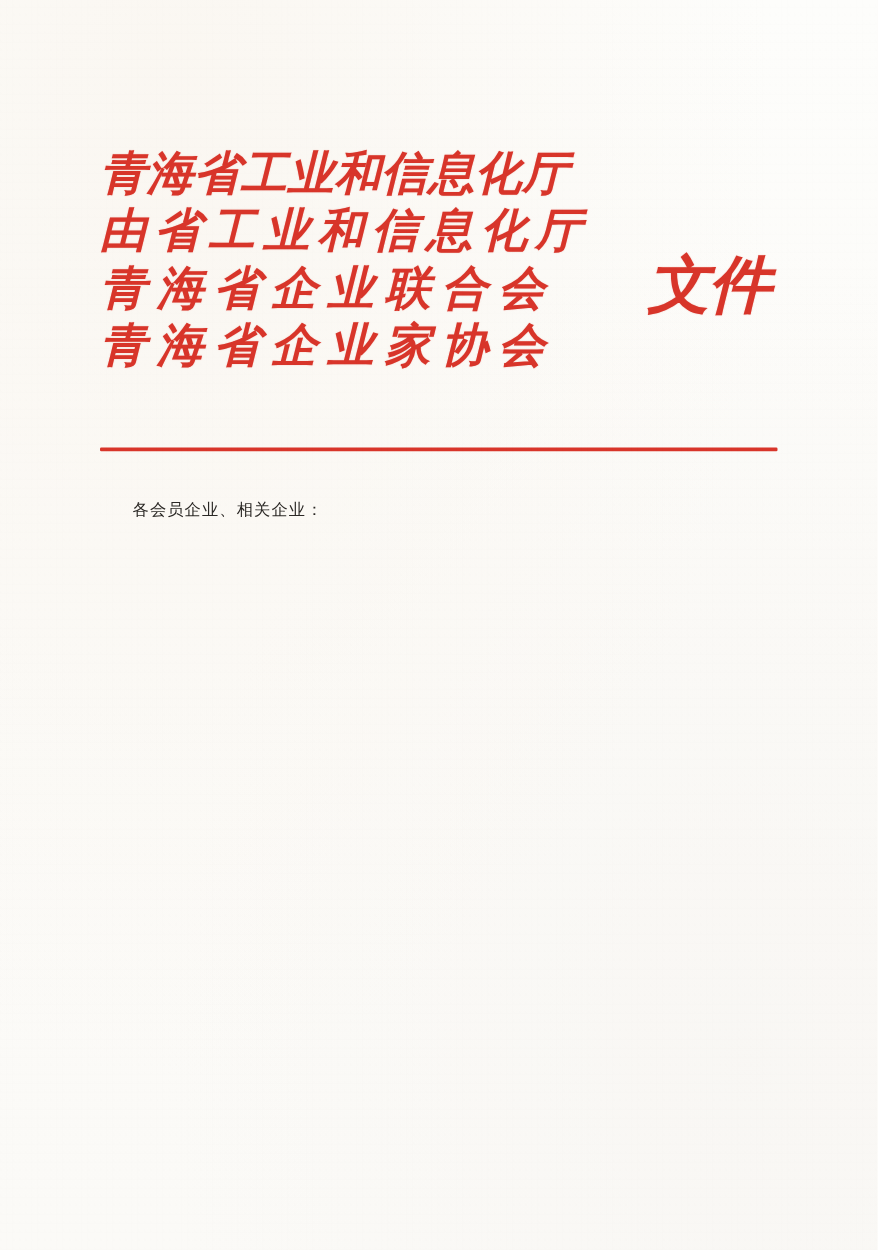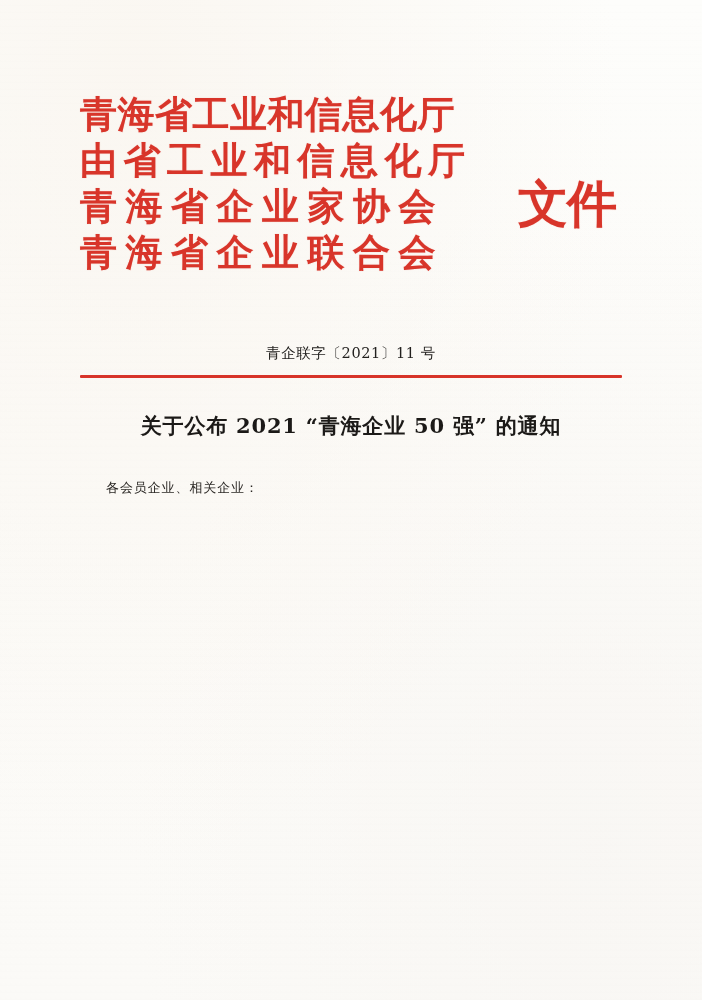--- a/index.html
+++ b/index.html
@@ -35,22 +35,23 @@
   .page {
     position: absolute;
     inset: 0;
     padding: 0 80px;
     box-sizing: border-box;
   }
 
   
   .masthead {
     position: relative;
-    margin-top: 92px;
+    margin-top: 116px;
     height: 230px;
+    font-style: italic;
   }
   .org-lines {
     display: flex;
     flex-direction: column;
     gap: 2px;
   }
   .org-line {
     color: #d8352a;
     font-family: "DejaVu Serif", "Liberation Serif", serif;
     font-weight: bold;
@@ -131,31 +132,29 @@
 <body>
 
 <div class="paper"></div>
 
 <div class="page">
 
   <div class="masthead">
     <div class="org-lines">
       <div class="org-line spread-1">青海省工业和信息化厅</div>
       <div class="org-line spread-2">由省工业和信息化厅</div>
+      <div class="org-line spread-4">青海省企业联合会</div>
       <div class="org-line spread-5">青海省企业家协会</div>
-      <div class="org-line spread-4">青海省企业联合会</div>
     </div>
     <div class="wenjian">文件</div>
   </div>
 
-  <div class="doc-number">青企联字〔2021〕11 号</div>
 
   <div class="red-rule"></div>
 
-  <div class="doc-title">关于公布 2021 “青海企业 50 强” 的通知</div>
 
   <div class="body-text">
     <p class="para salutation">各会员企业、相关企业：</p>
   </div>
 
 </div>
 
 <div class="scan-noise"></div>
 
 </body></html>

